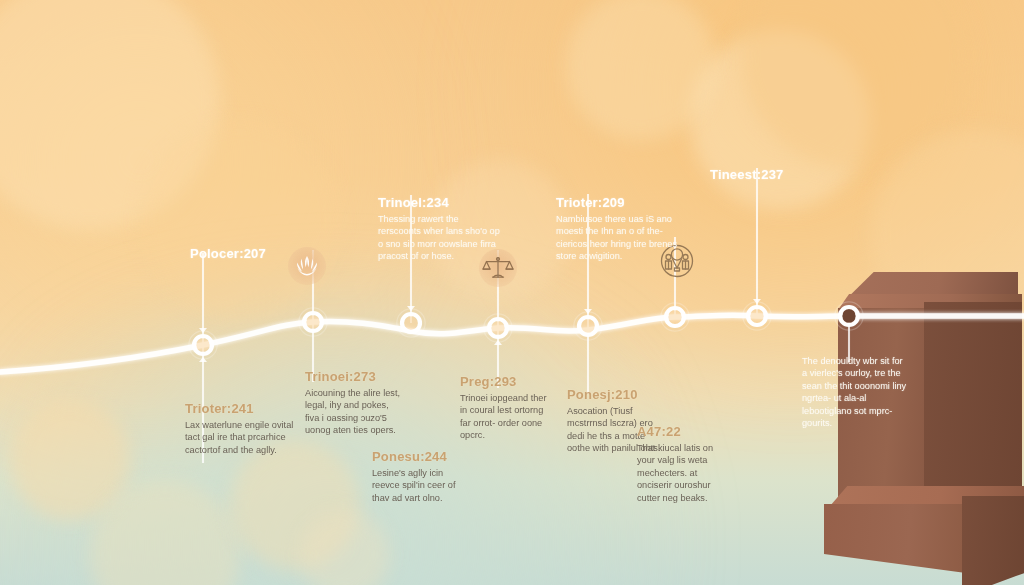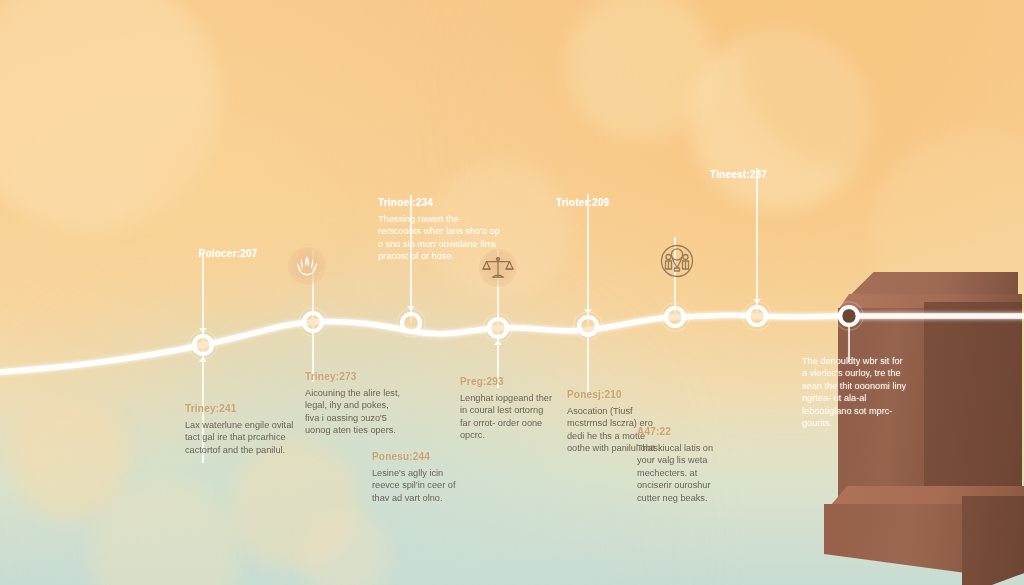--- a/index.html
+++ b/index.html
@@ -78,21 +78,21 @@
     background:linear-gradient(95deg,#7A4E3B 0%,#6B4331 100%);
     clip-path:polygon(0% 0%, 100% 0%, 100% 72%, 0% 100%);
   }
 
   
   #timeline-svg{position:absolute;left:0;top:0;width:1024px;height:585px;}
 
   
   .entry{position:absolute;}
   .entry .e-title{
-    font-size:10px;font-weight:700;letter-spacing:.2px;
+    font-size:13px;font-weight:700;letter-spacing:.2px;
     margin:0 0 4px 0;line-height:13px;
     filter:blur(0.65px);
   }
   .entry .e-body{
     font-size:9.2px;line-height:12.4px;margin:0;
     filter:blur(0.5px);
   }
   .entry.light .e-title{color:#FFFFFF;text-shadow:0 0 2px rgba(255,255,255,.45);}
   .entry.light .e-body{color:#FDFBF4;text-shadow:0 0 2px rgba(255,255,255,.35);}
   .entry.dark .e-title{color:#C9A271;text-shadow:0 0 2px rgba(255,240,210,.5);}
@@ -265,35 +265,36 @@
   <div id="entries-layer">
       <div class="entry light" style="left: 163px; top: 247px; width: 130px; text-align: center;">
         <div class="e-title">Polocer:207</div>
       </div>
       <div class="entry light" style="left: 378px; top: 196px; width: 126px; text-align: left;">
         <div class="e-title">Trinoel:234</div>
         <div class="e-body">Thessing rawert the rerscoonts wher lans sho'o  op o sno sib morr  oowslane  firra pracost of or hose.</div>
       </div>
       <div class="entry light" style="left: 556px; top: 196px; width: 126px; text-align: left;">
         <div class="e-title">Trioter:209</div>
+        <div class="e-body">Nambiusoe there uas iS ano moesti the Ihn an o of the- ciericos heor hring tire brenes store aowigition.</div>
       </div>
       <div class="entry light" style="left: 710px; top: 168px; width: 120px; text-align: left;">
         <div class="e-title">Tineest:237</div>
       </div>
       <div class="entry dark" style="left: 305px; top: 370px; width: 96px; text-align: left;">
-        <div class="e-title">Triney:273</div>
+        <div class="e-title">Trinoei:273</div>
         <div class="e-body">Aicouning the alire lest, legal, ihy and pokes, fiva i oassing ɔuzo'5 uonog aten ties opers.</div>
       </div>
       <div class="entry dark" style="left: 185px; top: 402px; width: 118px; text-align: left;">
-        <div class="e-title">Triney:241</div>
-        <div class="e-body">Lax  waterlune engile ovital tact gal ire that prcarhice cactortof and the panilul.</div>
+        <div class="e-title">Trioter:241</div>
+        <div class="e-body">Lax  waterlune engile ovital tact gal ire that prcarhice cactortof and the aglly.</div>
       </div>
       <div class="entry dark" style="left: 460px; top: 375px; width: 92px; text-align: left;">
         <div class="e-title">Preg:293</div>
-        <div class="e-body">Lenghat iopgeand ther in coural lest ortorng far orrot- order oone opcrc.</div>
+        <div class="e-body">Trinoei iopgeand ther in coural lest ortorng far orrot- order oone opcrc.</div>
       </div>
       <div class="entry dark" style="left: 372px; top: 450px; width: 92px; text-align: left;">
         <div class="e-title">Ponesu:244</div>
         <div class="e-body">Lesine's aglly icin reevce spil'in ceer of thav ad vart olno.</div>
       </div>
       <div class="entry dark" style="left: 557px; top: 388px; width: 96px; text-align: left; margin-left: 10px;">
         <div class="e-title">Ponesj:210</div>
         <div class="e-body">Asocation (Tiusf mcstrrnsd lsczra) ero dedi he ths  a motte oothe with panilul ohts.</div>
       </div>
       <div class="entry dark" style="left: 637px; top: 425px; width: 96px; text-align: left;">

